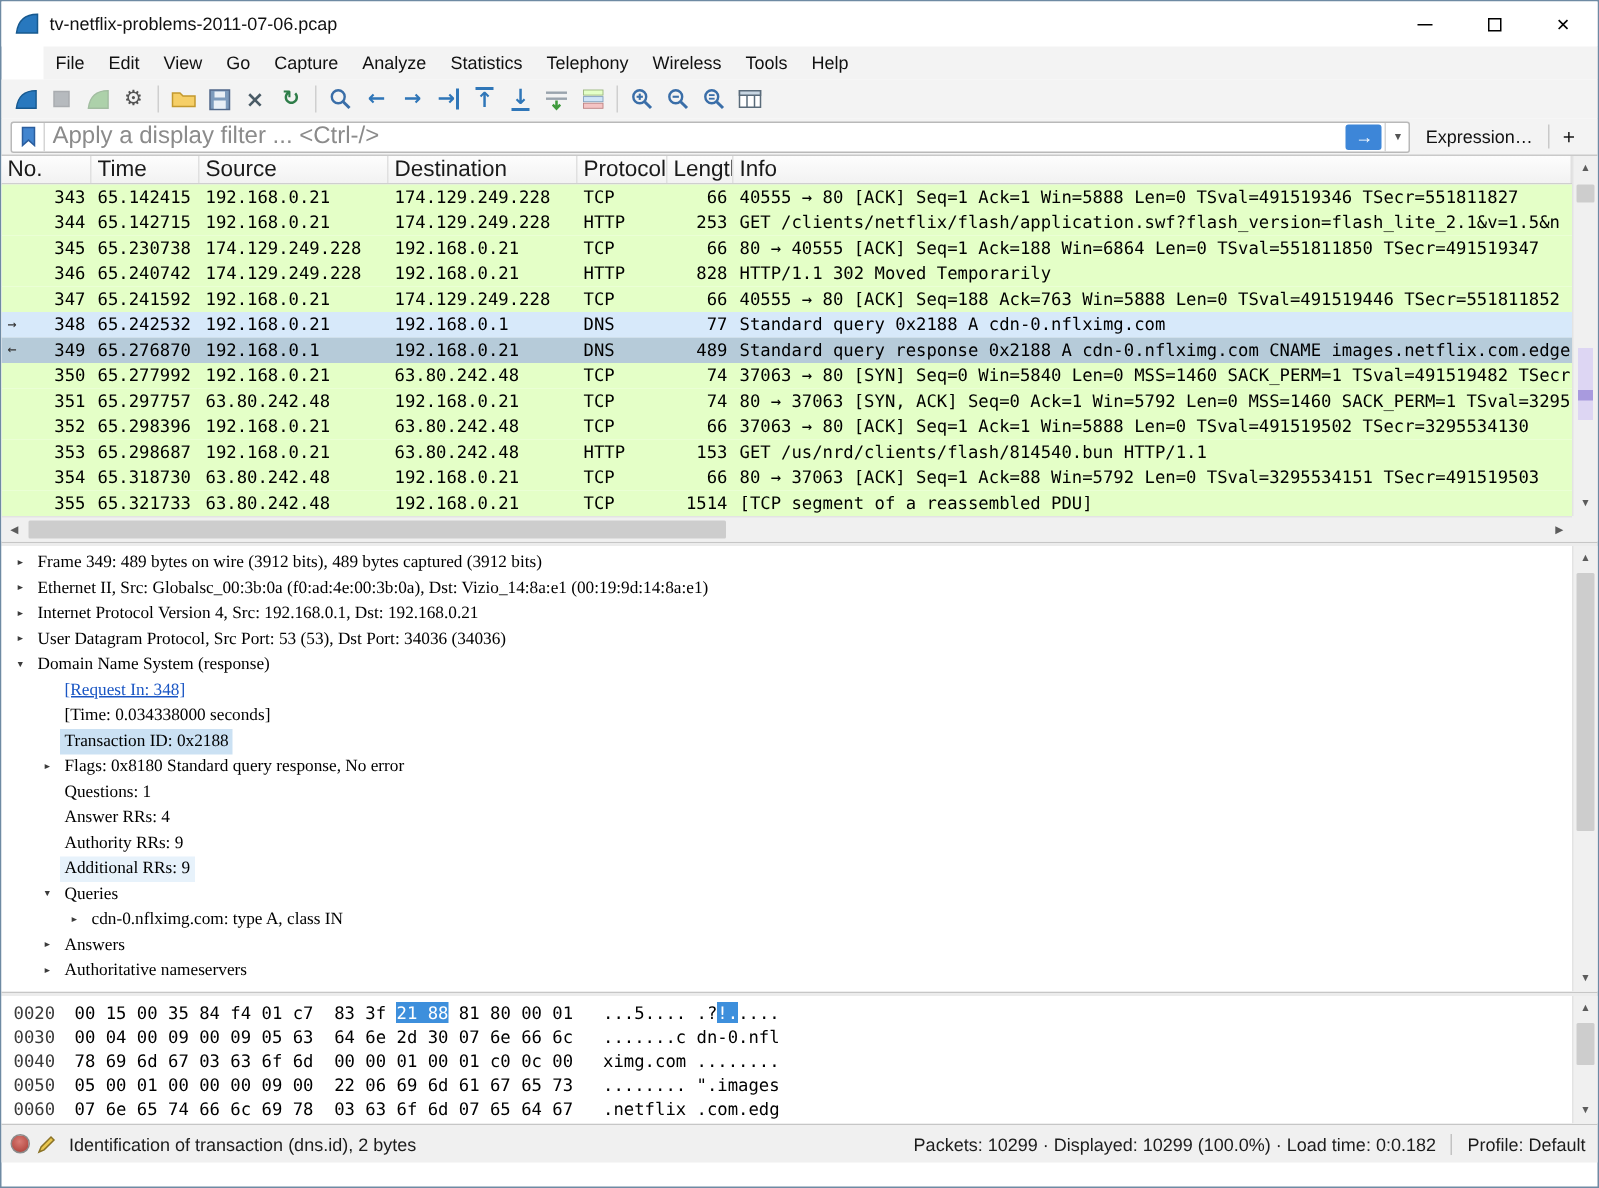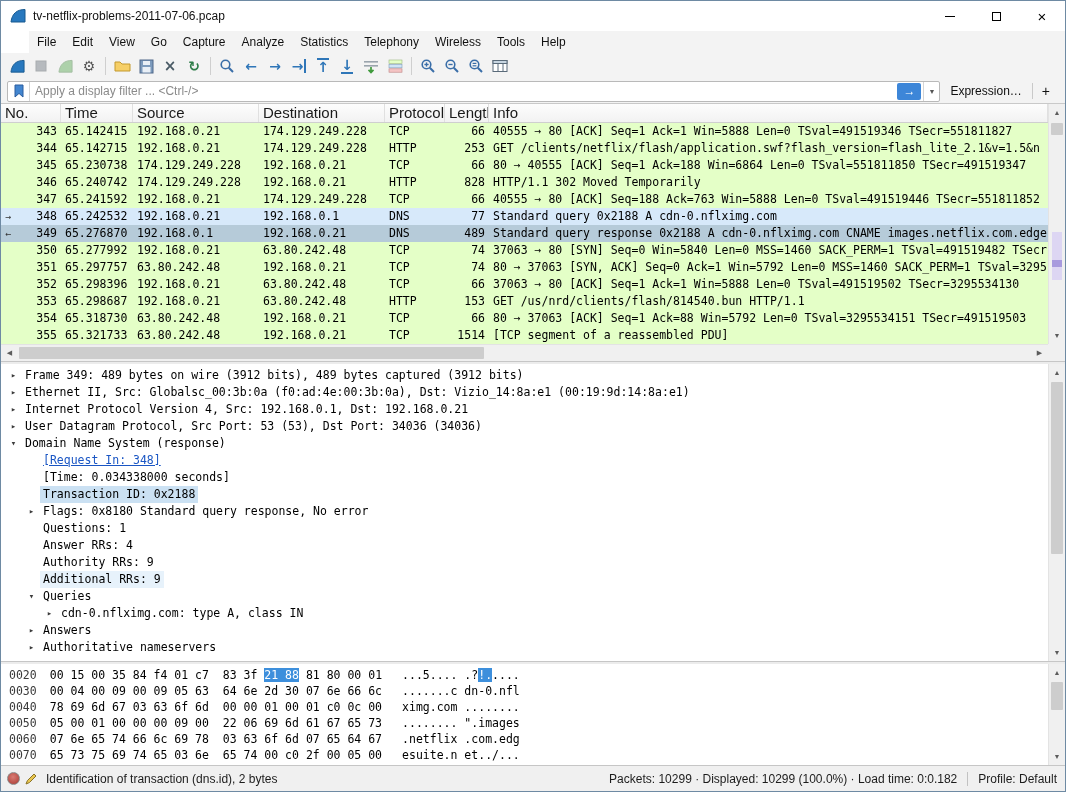--- a/index.html
+++ b/index.html
@@ -29,21 +29,21 @@
   .gx { font-size:15px; font-weight:bold; color:#4a5b66; }
   .greload { color:#2e7d49; font-weight:bold; }
   .garr { color:#2f76b8; font-weight:bold; font-size:14px; }
   .goto { border-right:2px solid #2f76b8; padding-right:1px; }
   .first { border-top:2px solid #2f76b8; }
   .last { border-bottom:2px solid #2f76b8; }
   
   .filterbar { height:25px; background:#f3f3f3; border-bottom:1px solid #c9c9c9; display:flex; align-items:center; padding:0 6px; }
   .fwrap { flex:1; height:21px; background:#fff; border:1px solid #b9b9b9; border-radius:2px; display:flex; align-items:center; }
   .fbookmark { width:22px; height:19px; border-right:1px solid #d5d5d5; display:flex; align-items:center; justify-content:center; }
-  .finput { flex:1; border:none; outline:none; font-size:12px; padding:0 5px; height:17px; font-family:"Liberation Sans", sans-serif; color:#be185d; background:transparent; }
+  .finput { flex:1; border:none; outline:none; font-size:16px; padding:0 5px; height:17px; font-family:"Liberation Sans", sans-serif; color:#be185d; background:transparent; }
   .finput::placeholder { color:#8b8b8b; }
   .fapply { width:24px; height:17px; background:#3d86d8; border-radius:2px; color:#fff; display:flex; align-items:center; justify-content:center; font-weight:bold; font-size:12px; margin-right:2px; }
   .fcaret { width:16px; height:19px; display:flex; align-items:center; justify-content:center; font-size:7px; color:#555; border-left:1px solid #d5d5d5; }
   .fexpr { font-size:12px; padding:0 10px; color:#111; white-space:nowrap; }
   .fsep { width:1px; height:16px; background:#c9c9c9; }
   .fadd { font-size:14px; padding:0 9px; color:#111; }
   
   .plist { height:257px; position:relative; padding-right:17px; background:#fff; overflow:hidden; }
   .phead, .prow { display:grid; grid-template-columns:60px 72px 126px 126px 60px 44px 1fr; }
   .phead { height:19px; background:linear-gradient(#fdfdfd,#f2f2f2); border-bottom:1px solid #cfcfcf; font-size:15px; }
@@ -57,26 +57,26 @@
   .mk { color:#333; font-size:10px; }
   .c.len { text-align:right; }
   
   .split { height:3px; background:#ececec; border-top:1px solid #c6c6c6; }
   
   .details { height:297px; position:relative; background:#fff; overflow:hidden; padding:3px 17px 0 4px; }
   .drow { height:17px; display:flex; align-items:center; font:11.5px/17px "DejaVu Sans Mono", monospace; white-space:pre; }
   .drow[data-indent="1"] { padding-left:18px; }
   .drow[data-indent="2"] { padding-left:36px; }
   .exp { width:17px; flex:none; text-align:center; color:#3c3c3c; font-size:9px; }
-  .dtext { padding:0 3px; }
+  .dtext { padding:0 3px;font-family:Liberation Serif, serif; }
   .drow[data-style="link"] .dtext { color:#1a56c4; text-decoration:underline; }
   .drow[data-style="selected"] .dtext { background:#cbe1f3; }
   .drow[data-style="related"]  .dtext { background:#e7f2fb; }
   
-  .hexpane { height:101px; position:relative; background:#fff; overflow:hidden; padding:3px 17px 0 8px; }
+  .hexpane { height:85px; position:relative; background:#fff; overflow:hidden; padding:3px 17px 0 8px; }
   .hexrow { height:16px; font:11.5px/16px "DejaVu Sans Mono", monospace; white-space:pre; display:flex; }
   .off { color:#3a3a3a; margin-right:13px; }
   .asc { margin-left:20px; }
   .hl { background:#3d8fdc; color:#fff; }
   
   .vscroll { position:absolute; top:0; right:0; width:17px; background:#f0f0f0; border-left:1px solid #e3e3e3; }
   .plist .vscroll { bottom:17px; }
   .details .vscroll, .hexpane .vscroll { bottom:0; }
   .sbtn { height:17px; width:16px; font-size:7px; color:#5c5c5c; display:flex; align-items:center; justify-content:center; }
   .sbtn.bottom { position:absolute; bottom:0; left:0; }

